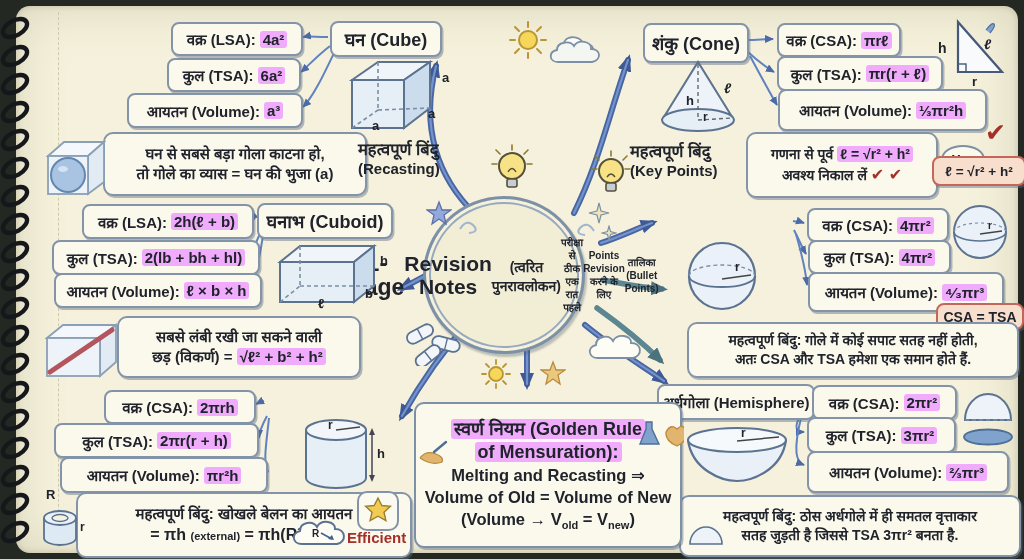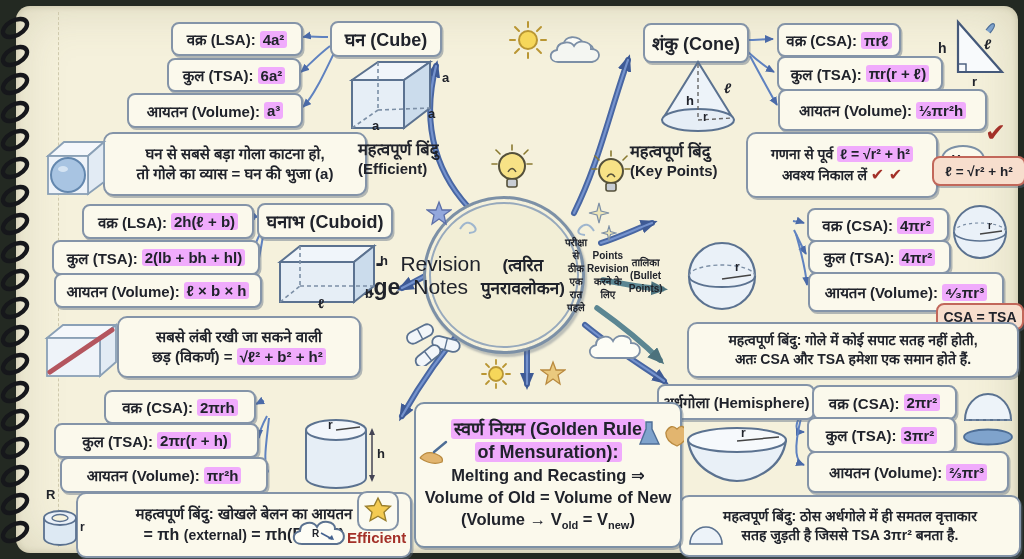--- a/index.html
+++ b/index.html
@@ -20,22 +20,22 @@
         box-shadow:1.5px 2px 0 rgba(96,110,130,.45);font-weight:700;font-size:15px;
         white-space:nowrap;color:#20232B;line-height:1.35;}
   .pink{background:#F7DECD;border-color:#C2675A;}
   .plain{position:absolute;font-weight:700;white-space:nowrap;}
   .red{color:#A33028;}
   .circle{position:absolute;left:423px;top:196px;width:156px;height:152px;border-radius:50%;
           background:#F2EED6;border:3px solid #7C90A6;
           box-shadow:inset 0 0 0 3px #F5F1DC, inset 0 0 0 5px #97A9BC, 2px 3px 2px rgba(80,95,115,.35);
           display:flex;flex-direction:row;align-items:center;justify-content:center;text-align:center;}
   .circle .l1{font-size:23px;font-weight:700;line-height:1.05;}
-  .circle .l2{font-size:21px;font-weight:400;line-height:1.1;}
-  .circle .l3{font-size:17px;font-weight:700;margin-top:1px;}
+  .circle .l2{font-size:21px;font-weight:700;line-height:1.1;}
+  .circle .l3{font-size:14px;font-weight:700;margin-top:1px;}
   .circle .sm{font-size:10px;font-weight:700;line-height:1.3;}
   .heading{position:absolute;text-align:left;font-weight:700;line-height:1.25;}
   .golden{position:absolute;left:414px;top:402px;width:264px;height:142px;background:#FBF9EC;
           border:2.5px solid #7C90A6;border-radius:10px;box-shadow:1.5px 2px 0 rgba(96,110,130,.45);
           display:flex;flex-direction:column;align-items:center;justify-content:center;
           font-weight:700;font-size:16.5px;line-height:1.32;white-space:nowrap;}
   .golden .gl1{font-size:18px;}
   sub{font-size:11px;}
   .yes-oval{position:absolute;left:941px;top:129px;width:40px;height:24px;border:2px solid #7C90A6;
             border-radius:50%;background:#FBF9EC;display:flex;align-items:center;justify-content:center;
@@ -174,21 +174,21 @@
   </div>
   <svg class="lay" style="left:44px;top:138px" width="64" height="58">
     <polygon points="4,18 20,4 60,4 44,18" fill="#F4F7FB" stroke="#8AA0B6" stroke-width="1.8"></polygon>
     <polygon points="44,18 60,4 60,44 44,56" fill="#E2EBF4" stroke="#8AA0B6" stroke-width="1.8"></polygon>
     <rect x="4" y="18" width="40" height="38" fill="#EEF3F9" stroke="#8AA0B6" stroke-width="1.8"></rect>
     <circle cx="24" cy="37" r="17" fill="#A8C4E2" stroke="#6387AE" stroke-width="2"></circle>
     <ellipse cx="19" cy="31" rx="5" ry="3" fill="#D4E3F2"></ellipse>
   </svg>
   <div class="heading" style="left:358px;top:139px;width:112px;font-size:16.5px">
     <div>महत्वपूर्ण बिंदु</div>
-    <div style="font-size:15px">(Efficient)</div>
+    <div style="font-size:15px">(Recasting)</div>
   </div>
 
   <div class="fbox" style="left:82px;top:204px;width:168px;height:31px">
     <span>वक्र (LSA):</span>
       <span class="hl">2h(ℓ + b)</span>
   </div>
   <div class="fbox tbox" style="left:257px;top:203px;width:132px;height:32px">
     <span>घनाभ (Cuboid)</span>
   </div>
   <div class="fbox" style="left:52px;top:240px;width:204px;height:31px">
@@ -238,21 +238,21 @@
     <line x1="38" y1="16" x2="62" y2="13" stroke="#444" stroke-width="1.5"></line>
     <line x1="74" y1="20" x2="74" y2="62" stroke="#445" stroke-width="1.5"></line>
     <polygon points="74,14 71,21 77,21" fill="#445"></polygon>
     <polygon points="74,68 71,61 77,61" fill="#445"></polygon>
   </svg>
   <span class="plain" style="left:328px;top:418px;font-size:12px">r</span>
   <span class="plain" style="left:377px;top:446px;font-size:13px">h</span>
 
   <div class="nbox" style="left:76px;top:492px;width:332px;height:62px">
     <span>महत्वपूर्ण बिंदु: खोखले बेलन का आयतन</span>
-    <span style="font-size:16px"><span>= πh</span> <span style="font-size:14px">(external)</span> <span>= πh(R² − r²)</span></span>
+    <span style="font-size:16px"><span>= πh</span> <span style="font-size:11px">(external)</span> <span>= πh(R² − r²)</span></span>
   </div>
   <svg class="lay" style="left:40px;top:506px" width="44" height="42">
     <path d="M4,12 L4,32 A16,7 0 0 0 36,32 L36,12" fill="#DDE9F3" stroke="#5B7290" stroke-width="1.8"></path>
     <ellipse cx="20" cy="12" rx="16" ry="7" fill="#EAF1F8" stroke="#5B7290" stroke-width="1.8"></ellipse>
     <ellipse cx="20" cy="12" rx="8" ry="3.5" fill="#F5F2DD" stroke="#5B7290" stroke-width="1.4"></ellipse>
   </svg>
   <span class="plain" style="left:46px;top:487px;font-size:13px">R</span>
   <span class="plain" style="left:80px;top:520px;font-size:12px">r</span>
   <svg class="lay" style="left:288px;top:516px" width="64" height="36">
     <path d="M14,28 C4,28 3,17 12,15 C12,6 25,4 29,11 C33,3 48,5 47,13 C58,13 59,26 49,28 Z" fill="#FDFDF6" stroke="#5B7290" stroke-width="2"></path>

